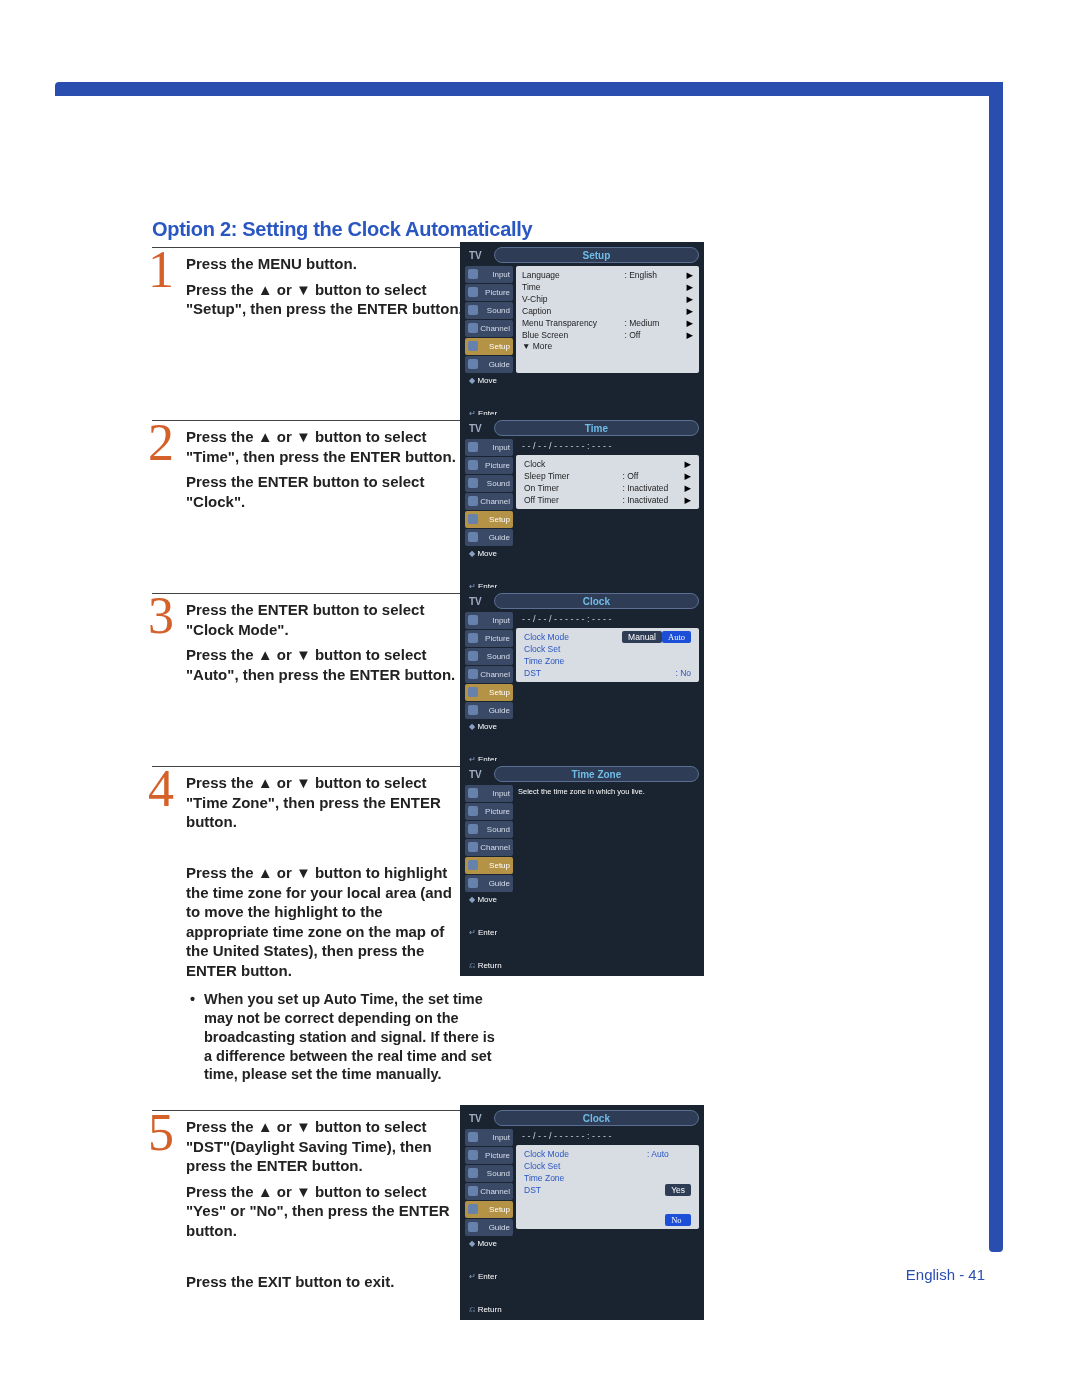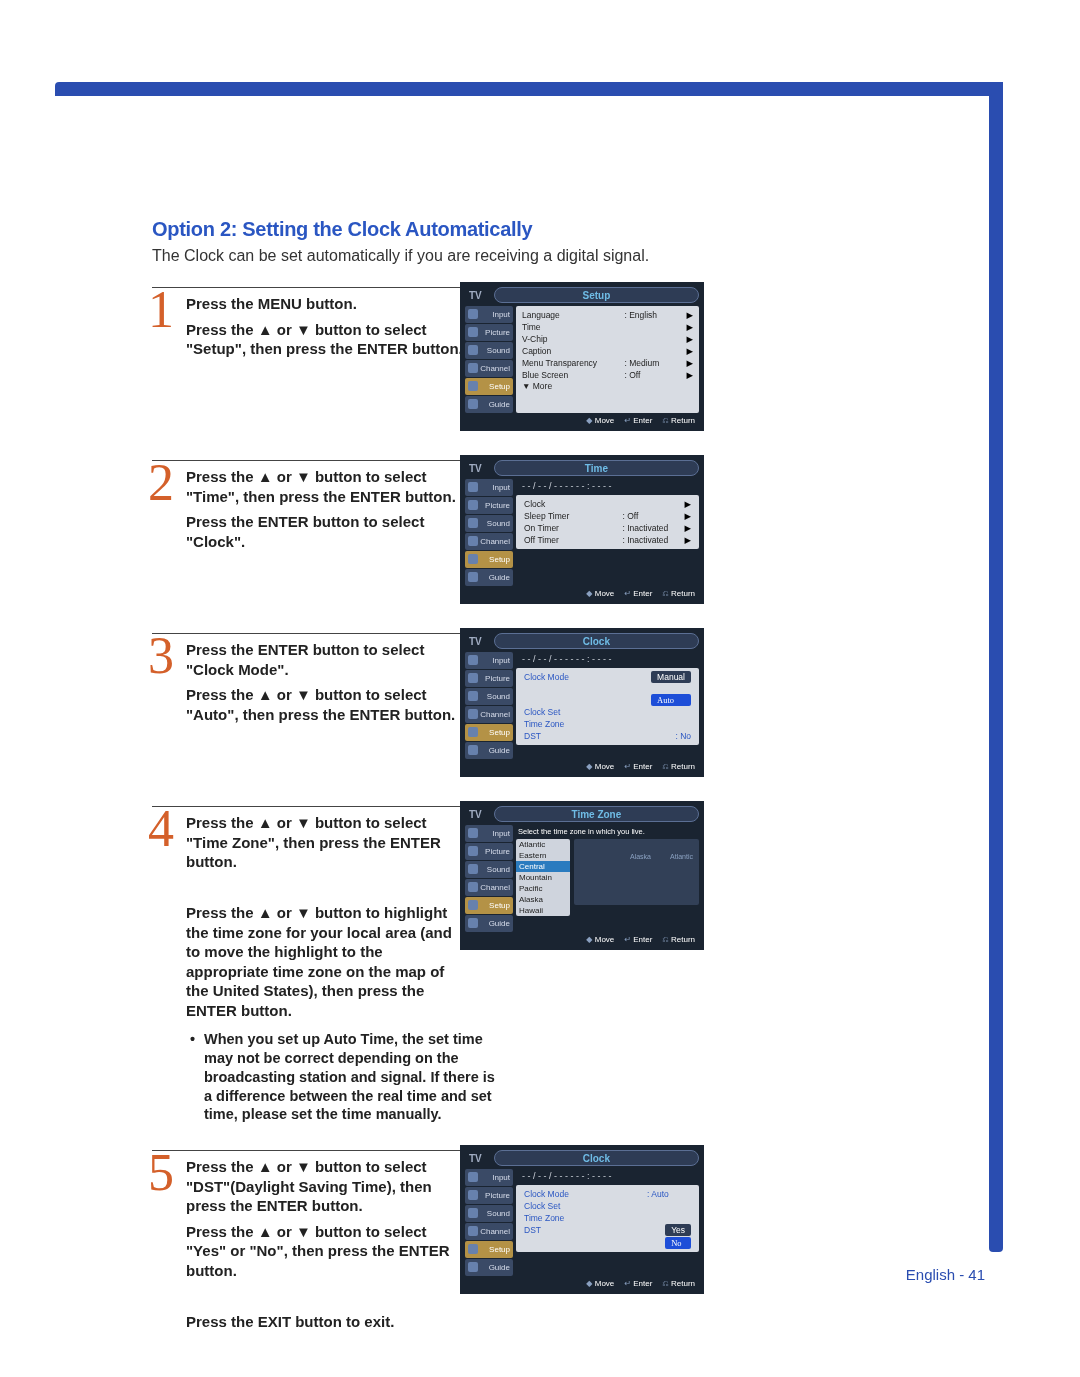--- a/index.html
+++ b/index.html
@@ -100,22 +100,22 @@
   .osd-panel .light-box {
     background: #d8dce3; color: #222; border-radius: 2px;
     padding: 3px 4px; margin-top: 2px;
   }
   .osd-row { display:flex; justify-content:space-between; padding: 0 4px; line-height: 12px;}
   .osd-row .label { flex: 1; }
   .osd-row .value { min-width: 62px; }
   .osd-row .arrow { color:#000; }
   .osd-more { padding-left: 4px; }
   .osd-footer {
-    margin-top: 3px; display:flex; justify-content:flex-end; gap:10px;
-    font-size: 8px; padding: 0 4px; color:#8aa0c0;
+    margin-top: 3px; display:flex; justify-content:flex-end; gap:24px;
+    font-size: 8px; padding: 0 4px; color:#8aa0c0;flex-direction:column;
   }
   .osd-footer .k { color:#fff; }
   .osd-panel .blue-row { color:#2a56c2; }
   .pill {
     display:inline-block; padding: 0 6px; border-radius: 2px;
     background:#2e3c55; color:#fff; font-size:8.5px;
   }
   .pill.sel { background:#1d4ed8;font-family:Liberation Serif, serif; }
   .tz-list { float:left; width:54px; background:#cfd4dd; border-radius:2px; font-size:8px;}
   .tz-list div { padding: 1px 3px; }
@@ -133,21 +133,20 @@
 </style>
 </head>
 <body>
 
 <div class="page-border-top"></div>
 <div class="page-border-right"></div>
 <div class="page-number">English - 41</div>
 
 <div class="content">
   <h2>Option 2: Setting the Clock Automatically</h2>
-  <p class="intro">The Clock can be set automatically if you are receiving a digital signal.</p>
 
   <div class="step-block">
     <div class="step-num">1</div>
     <div class="step-text">
       <p>Press the MENU button.</p>
       <p>Press the ▲ or ▼ button to select "Setup", then press the ENTER button.</p>
     </div>
     <div class="osd">
       <div class="osd-title">
         <span class="tv">TV</span>
@@ -336,21 +335,21 @@
           <div class="osd-tab">
               <span class="ico"></span>
               <span>Guide</span>
             </div>
         </div>
         <div class="osd-panel dark-split">
           <div class="dark-line">- - / - - / - - - -     - -  :  - -   - -</div>
           <div class="light-box">
             <div class="osd-row blue-row">
                 <span class="label">Clock Mode</span>
-              <span style="display:flex;flex-direction:column;gap:11px;">
+              <span style="display:flex;flex-direction:row;gap:0;">
                 <span class="pill">Manual</span>
                 <span class="pill sel">Auto</span>
               </span>
             </div>
             <div class="osd-row blue-row">
                 <span class="label">Clock Set</span>
                 <span></span>
               </div>
             <div class="osd-row blue-row">
                 <span class="label">Time Zone</span>
@@ -408,36 +407,20 @@
               <span class="ico"></span>
               <span>Setup</span>
             </div>
           <div class="osd-tab">
               <span class="ico"></span>
               <span>Guide</span>
             </div>
         </div>
         <div class="osd-panel dark-split">
           <div class="tz-prompt">Select the time zone in which you live.</div>
-          <div>
-            <div class="tz-list">
-              <div>Atlantic</div>
-              <div>Eastern</div>
-              <div class="sel">Central</div>
-              <div>Mountain</div>
-              <div>Pacific</div>
-              <div>Alaska</div>
-              <div>Hawaii</div>
-            </div>
-            <div class="tz-map">
-              <span class="lbl1">Alaska</span>
-              <span class="lbl2">Atlantic</span>
-            </div>
-            <div style="clear:both"></div>
-          </div>
         </div>
       </div>
       <div class="osd-footer">
         <span>◆ <span class="k">Move</span></span>
         <span>↵ <span class="k">Enter</span></span>
         <span>⎌ <span class="k">Return</span></span>
       </div>
     </div>
   </div>
 
@@ -493,21 +476,21 @@
             <div class="osd-row blue-row">
                 <span class="label">Clock Set</span>
                 <span></span>
               </div>
             <div class="osd-row blue-row">
                 <span class="label">Time Zone</span>
                 <span></span>
               </div>
             <div class="osd-row blue-row">
                 <span class="label">DST</span>
-              <span style="display:flex;flex-direction:column;gap:1px;">
+              <span style="display:flex;flex-direction:column;gap:18px;">
                 <span class="pill">Yes</span>
                 <span class="pill sel">No</span>
               </span>
             </div>
           </div>
         </div>
       </div>
       <div class="osd-footer">
         <span>◆ <span class="k">Move</span></span>
         <span>↵ <span class="k">Enter</span></span>

